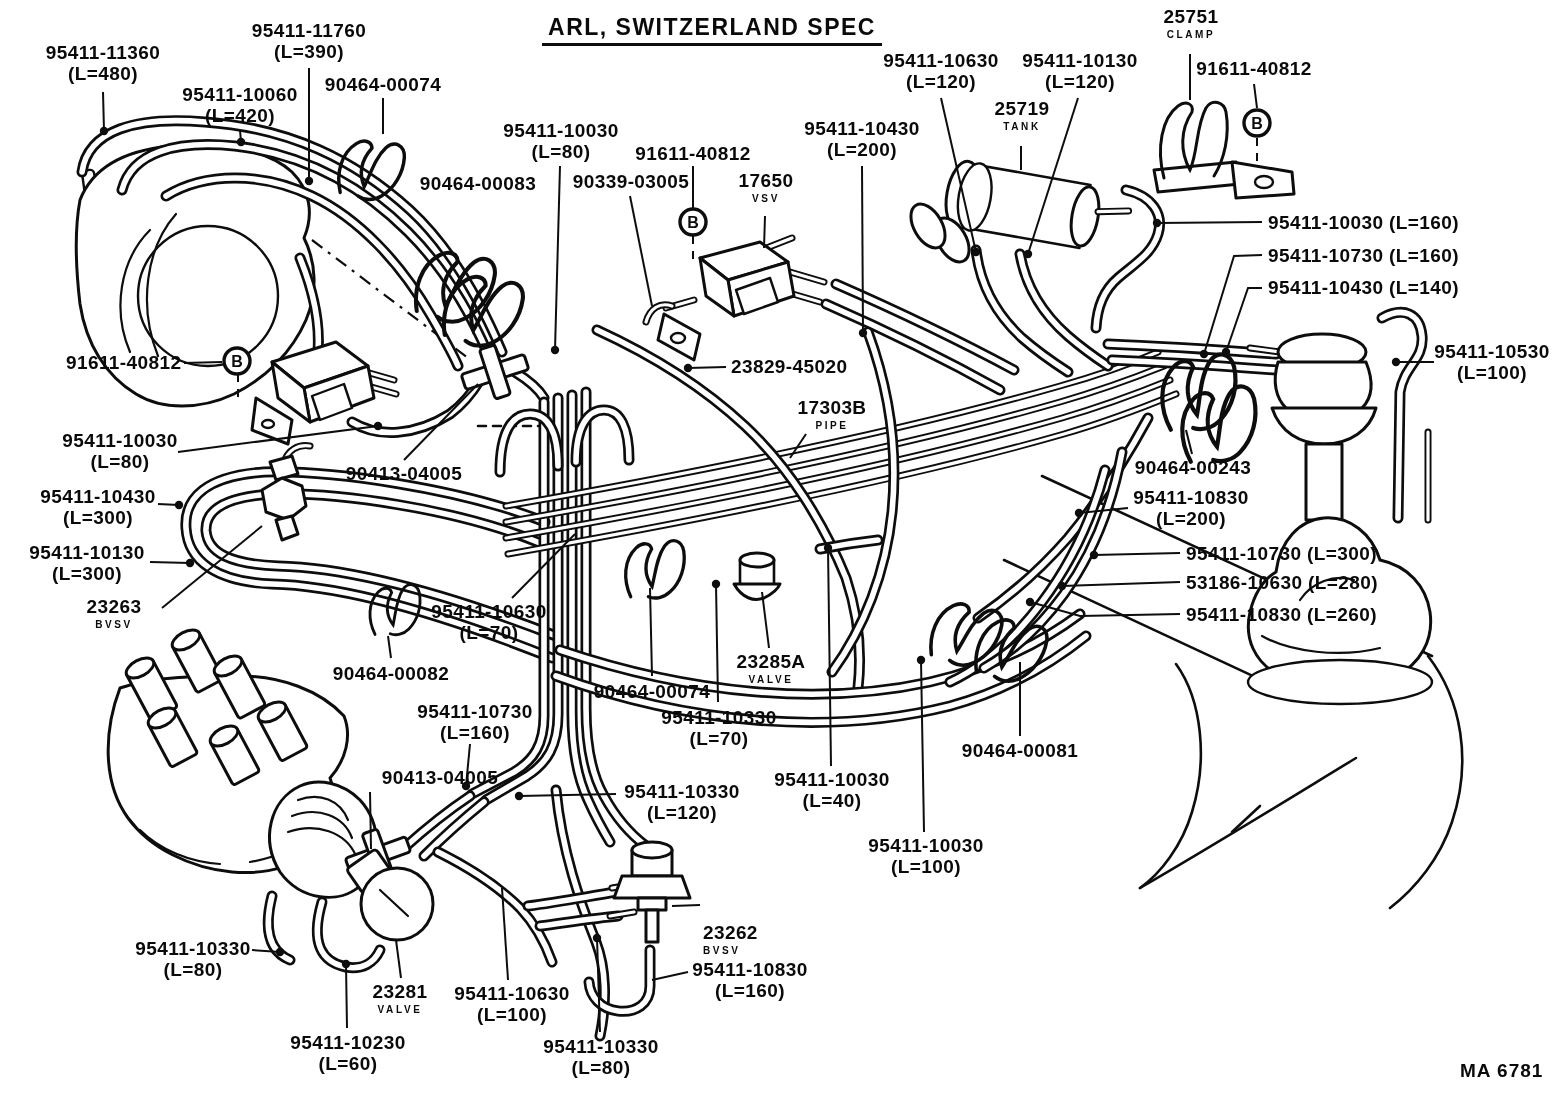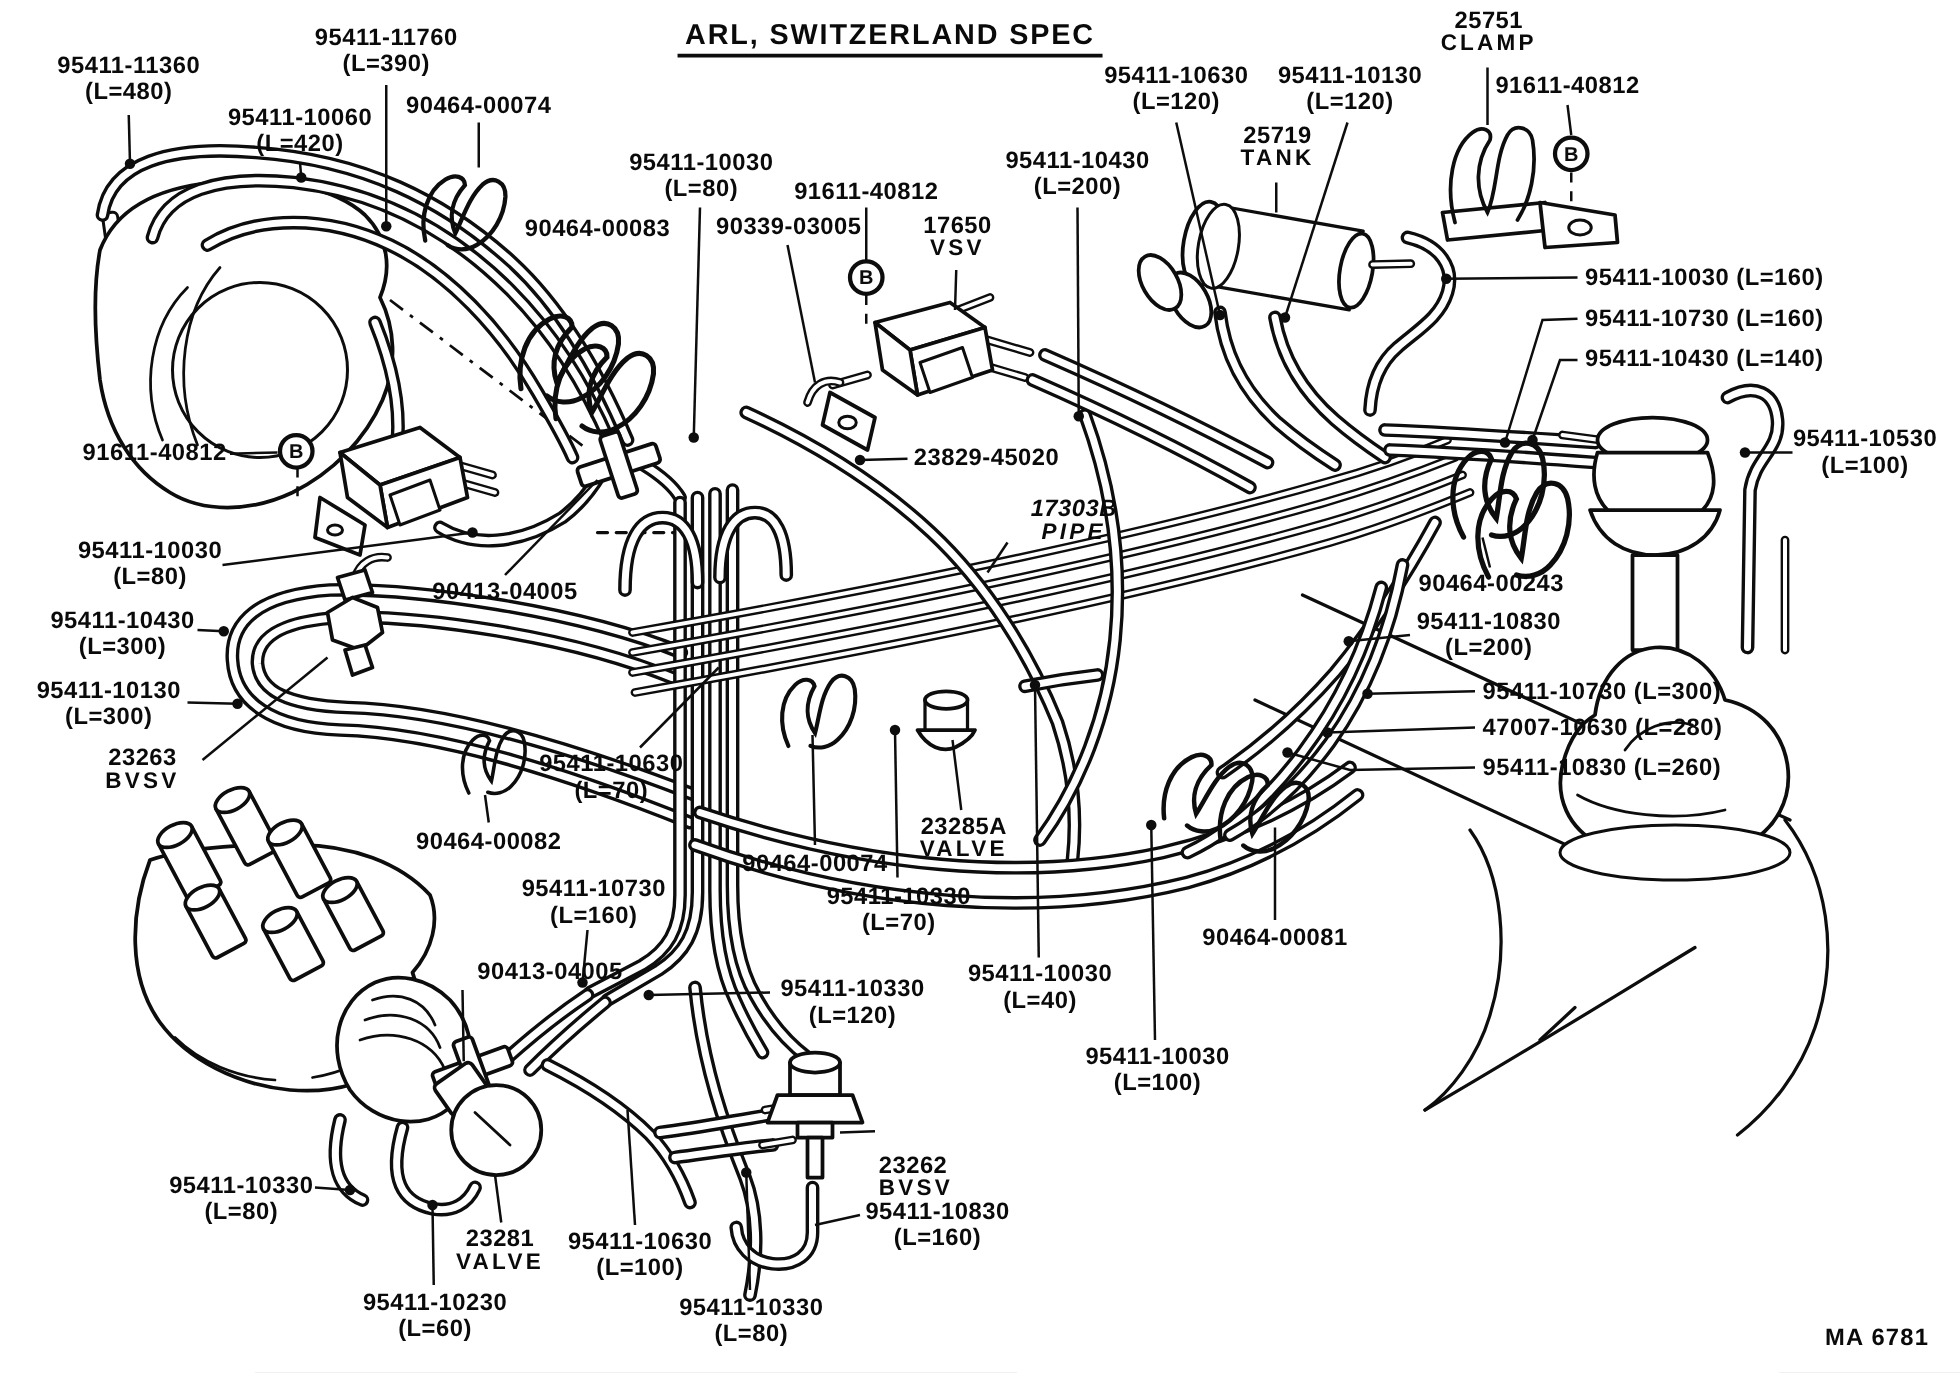--- a/index.html
+++ b/index.html
@@ -22,21 +22,21 @@
   .leader{fill:none;stroke:#0d0d0d;stroke-width:2;}
   .leader-dot{fill:#0d0d0d;stroke:none;}
   .bolt-circle{fill:#ffffff;stroke:#0d0d0d;stroke-width:3.4;}
   .bolt-letter{font:700 16px "Liberation Sans", sans-serif;fill:#0d0d0d;text-anchor:middle;}
   
   #label-layer{position:absolute;left:0;top:0;width:1568px;height:1098px;}
   .part-label{position:absolute;font:700 19px/21px "Liberation Sans", sans-serif;
               letter-spacing:.4px;white-space:nowrap;text-align:center;}
   .part-label.c{transform:translateX(-50%);}
   .part-label.l{text-align:left;}
-  .part-label .ln.sm{font-size:18px;line-height:15px;letter-spacing:2.6px;}
+  .part-label .ln.sm{font-size:10px;line-height:15px;letter-spacing:2.6px;}
   #title{position:absolute;left:672px;top:14px;transform:translateX(-50%);
          font:700 23px/26px "Liberation Sans", sans-serif;letter-spacing:1.5px;
          border-bottom:3.5px solid #0d0d0d;padding:0 6px 3px 6px;white-space:nowrap;margin-left:40px;}
   #footer{position:absolute;left:1460px;top:1060px;
           font:700 19px "Liberation Sans", sans-serif;letter-spacing:1px;white-space:nowrap;}
 </style>
 </head>
 <body>
 
 <div id="page">
@@ -506,29 +506,29 @@
         <div class="ln">90464-00243</div>
       </div>
       <div class="part-label c" style="left: 1191px; top: 487px;">
         <div class="ln">95411-10830</div>
         <div class="ln">(L=200)</div>
       </div>
       <div class="part-label l" style="left: 1186px; top: 543px;">
         <div class="ln">95411-10730 (L=300)</div>
       </div>
       <div class="part-label l" style="left: 1186px; top: 572px;">
-        <div class="ln">47007-10630 (L=280)</div>
+        <div class="ln">53186-10630 (L=280)</div>
       </div>
       <div class="part-label l" style="left: 1186px; top: 604px;">
         <div class="ln">95411-10830 (L=260)</div>
       </div>
       <div class="part-label l" style="left: 731px; top: 356px;">
         <div class="ln">23829-45020</div>
       </div>
-      <div class="part-label c" style="left: 859px; top: 397px; font-style: italic;">
+      <div class="part-label c" style="left: 832px; top: 397px;">
         <div class="ln">17303B</div>
         <div class="ln sm">PIPE</div>
       </div>
       <div class="part-label l" style="left: 66px; top: 352px;">
         <div class="ln">91611-40812</div>
       </div>
       <div class="part-label c" style="left: 120px; top: 430px;">
         <div class="ln">95411-10030</div>
         <div class="ln">(L=80)</div>
       </div>

